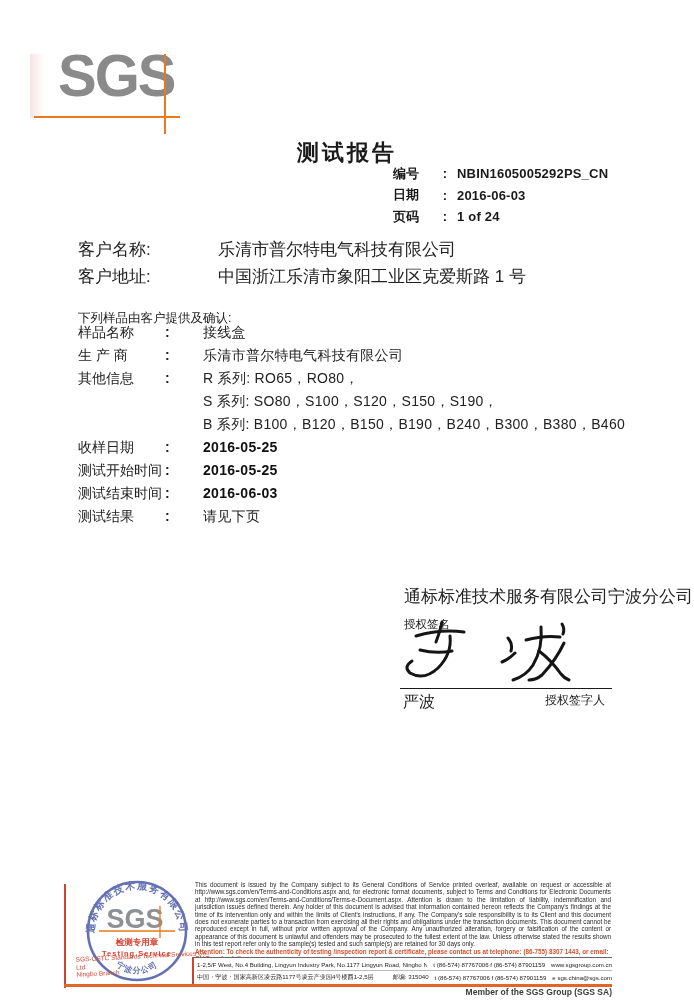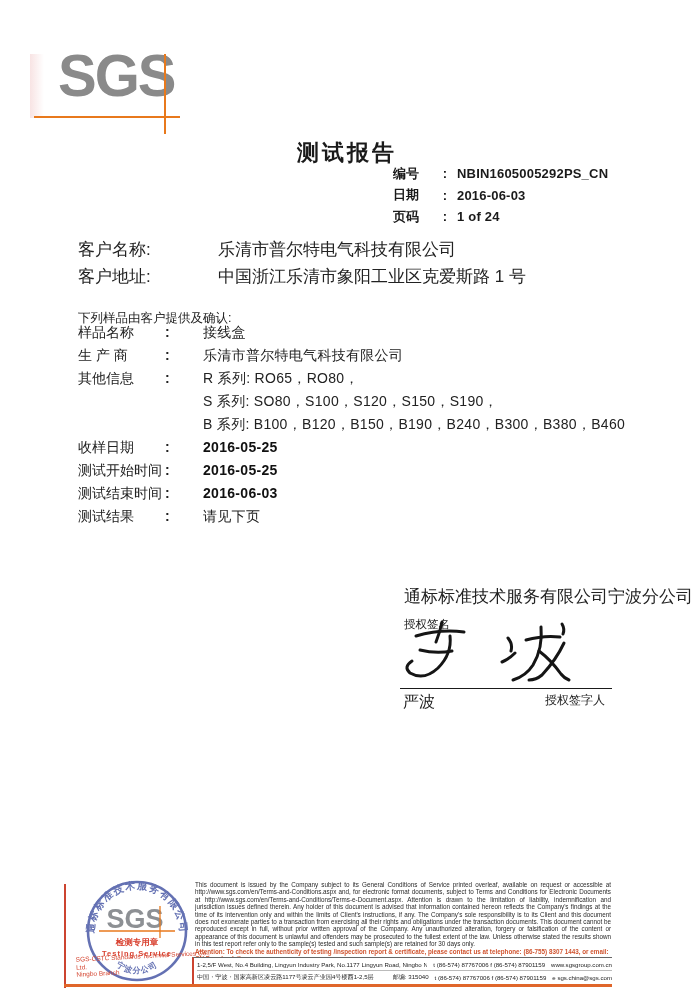--- a/index.html
+++ b/index.html
@@ -214,14 +214,15 @@
     </div>
     <div class="addr-row">
       <span class="addr-main">中国・宁波・国家高新区凌云路1177号凌云产业园4号楼西1-2,5层</span>
       <span class="addr-piece">邮编: 315040</span>
       <span class="addr-piece">t  (86-574) 87767006   f  (86-574) 87901159</span>
       <span class="addr-piece">e  sgs.china@sgs.com</span>
     </div>
   </div>
 
   <div class="footer-hline"></div>
+  <div class="member-line">Member of the SGS Group (SGS SA)</div>
 
 </div>
 
 </body></html>

